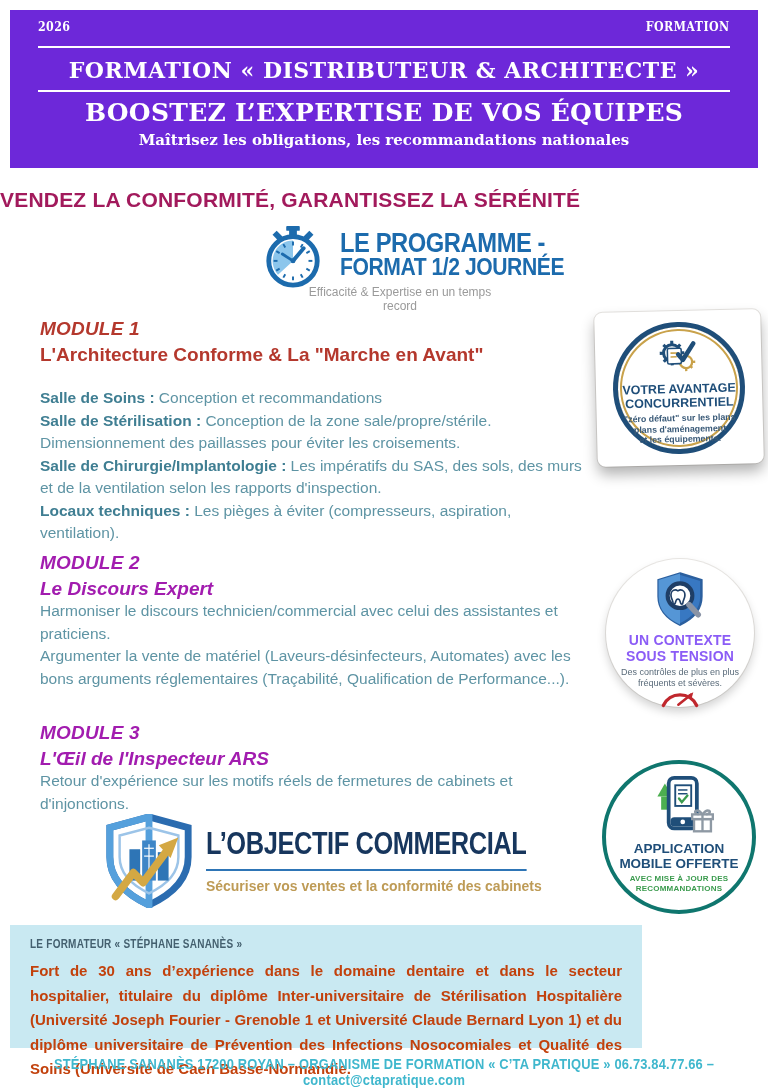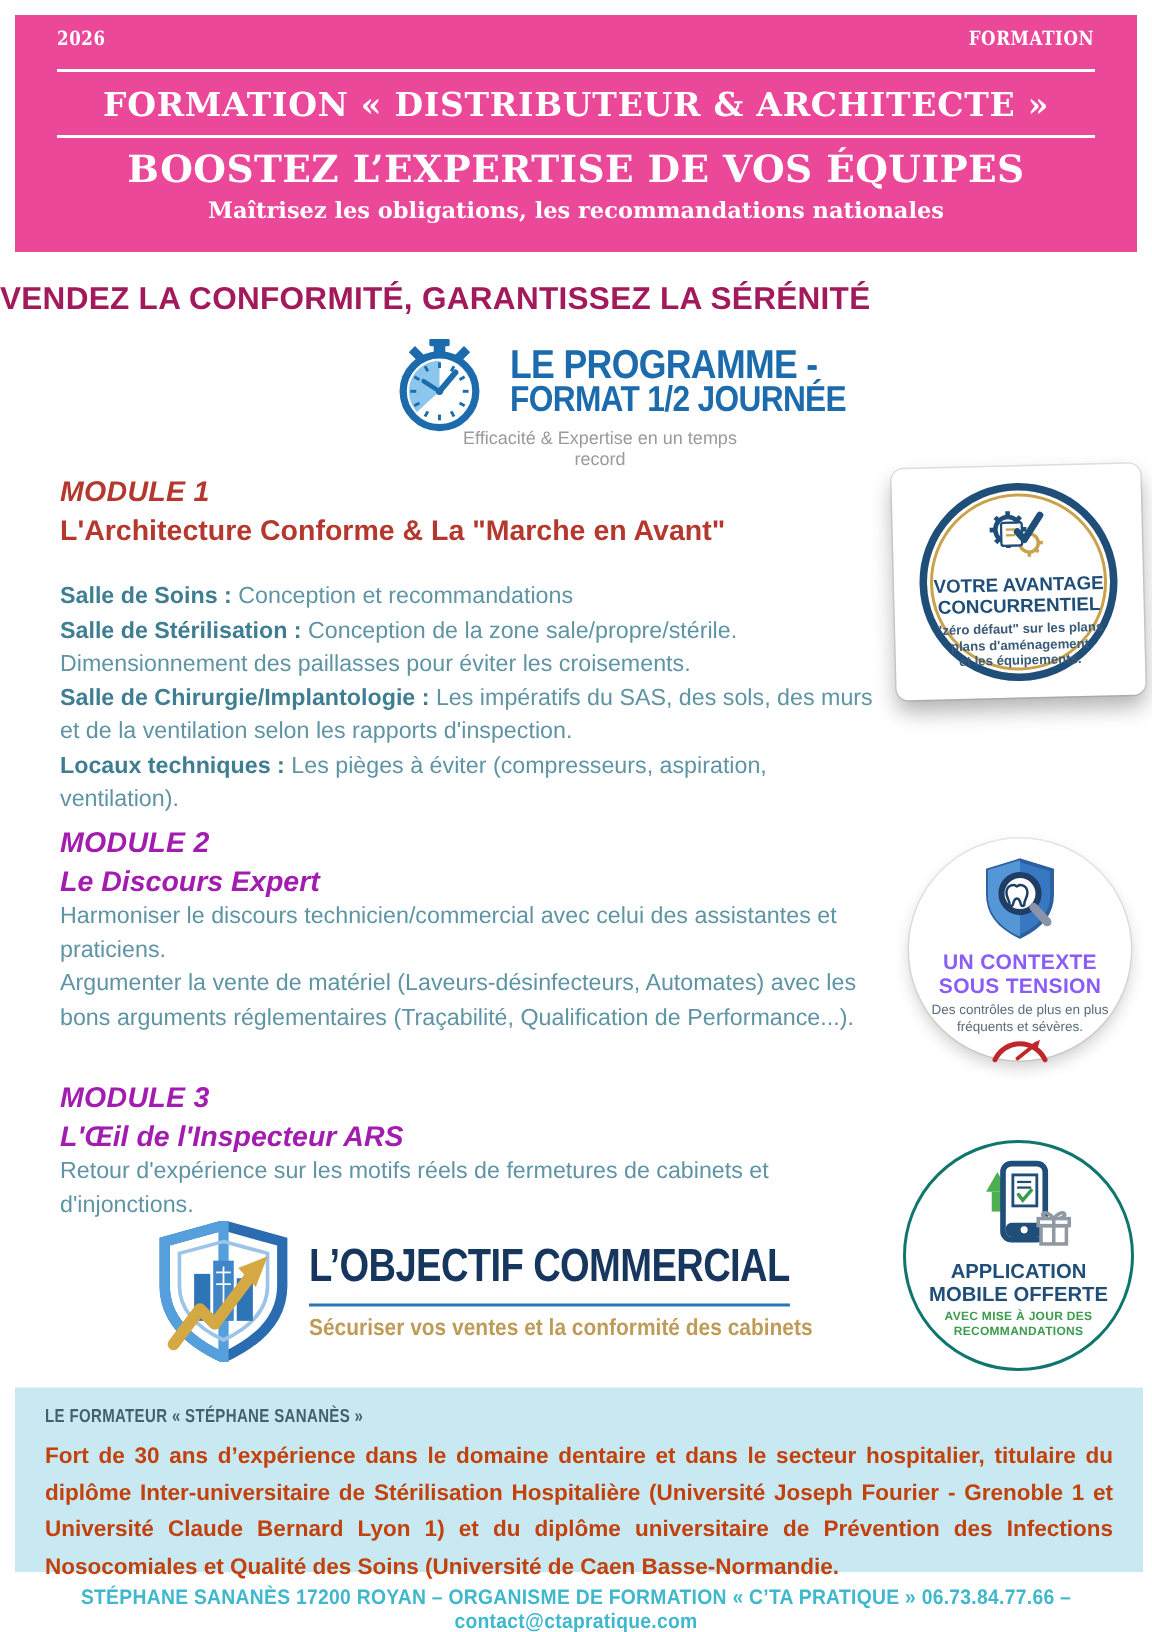--- a/index.html
+++ b/index.html
@@ -5,21 +5,21 @@
   * { margin:0; padding:0; box-sizing:border-box; }
   body { background:#e8e8e8; }
   .page {
     position:relative; width:768px; height:1088px; margin:0 auto;
     background:#ffffff; overflow:hidden;
     font-family:"Liberation Sans", sans-serif;
   }
   
   .header-band {
     position:absolute; left:10px; top:10px; width:748px; height:158px;
-    background:#ec4899; color:#fff; text-align:center;
+    background:#6d28d9; color:#fff; text-align:center;
     font-family:"DejaVu Serif", serif; font-weight:bold;
   }
   .meta-row { position:absolute; top:9px; left:28px; right:28px;
     display:flex; justify-content:space-between; font-size:13px; letter-spacing:.5px; }
   .meta-left  { transform:scaleX(.85); transform-origin:left center; }
   .meta-right { transform:scaleX(.85); transform-origin:right center; }
   .hr1, .hr2 { position:absolute; left:28px; right:28px; height:2px; background:#fff; }
   .hr1 { top:36px; } .hr2 { top:80px; }
   .hd-title1 { position:absolute; top:47px; width:100%; font-size:22px; letter-spacing:.5px; }
   .hd-title2 { position:absolute; top:88px; width:100%; font-size:25px; letter-spacing:.3px; }
@@ -64,35 +64,35 @@
 
   
   .badge2 { position:absolute; left:606px; top:559px; width:148px; height:148px;
     border-radius:50%; background:#fff; text-align:center;
     box-shadow:0 5px 10px rgba(0,0,0,.18), 0 0 0 1px #eceae7; padding-top:12px; }
   .badge2-title { font-size:14px; font-weight:bold; color:#8b5cf6; line-height:15.5px; margin-top:2px; letter-spacing:.2px; }
   .badge2-sub { font-size:9px; color:#5A6B7A; line-height:10.5px; margin-top:3px; }
 
   
   .badge3 { position:absolute; left:602px; top:760px; width:154px; height:154px;
-    border-radius:50%; background:#fff; border:2px solid #0f766e; text-align:center; padding-top:10px; }
+    border-radius:50%; background:#fff; border:4px solid #0f766e; text-align:center; padding-top:10px; }
   .badge3-title { font-size:13.5px; font-weight:bold; color:#1F4E79; line-height:15px; margin-top:1px; }
   .badge3-sub { font-size:8px; font-weight:bold; color:#3B9B4E; line-height:9.5px; margin-top:3px; letter-spacing:.2px; }
 
   
   .logo-shield { position:absolute; left:100px; top:814px; }
   .logo-text { position:absolute; left:206px; top:826px; }
   .logo-title { display:inline-block; font-size:31px; font-weight:bold; color:#17365D;
     letter-spacing:-.5px; transform:scaleX(.82); transform-origin:left top;
     border-bottom:2px solid #2E75B6; padding-bottom:7px; white-space:nowrap; }
   .logo-sub { display:inline-block; font-size:15.5px; font-weight:bold; color:#BE9B56;
     margin-top:6px; transform:scaleX(.9); transform-origin:left top; white-space:nowrap; }
 
   
-  .trainer-panel { position:absolute; left:10px; top:925px; width:752px; height:123px;
+  .trainer-panel { position:absolute; left:10px; top:925px; width:632px; height:123px;
     background:#C9E9F2; }
   .trainer-heading { position:absolute; left:20px; top:12px; font-size:12.5px; font-weight:bold;
     color:#44606F; transform:scaleX(.8); transform-origin:left top; letter-spacing:.3px; white-space:nowrap; }
   .trainer-body { position:absolute; left:20px; right:20px; top:34px;
     font-size:15px; line-height:24.5px; color:#c2410c; font-weight:bold; text-align:justify; }
 
   
   .footer-line { position:absolute; top:1056px; width:100%; text-align:center;
     font-size:14px; font-weight:bold; color:#3FB7CD; transform:scaleX(.92); letter-spacing:.2px; }
 </style>

